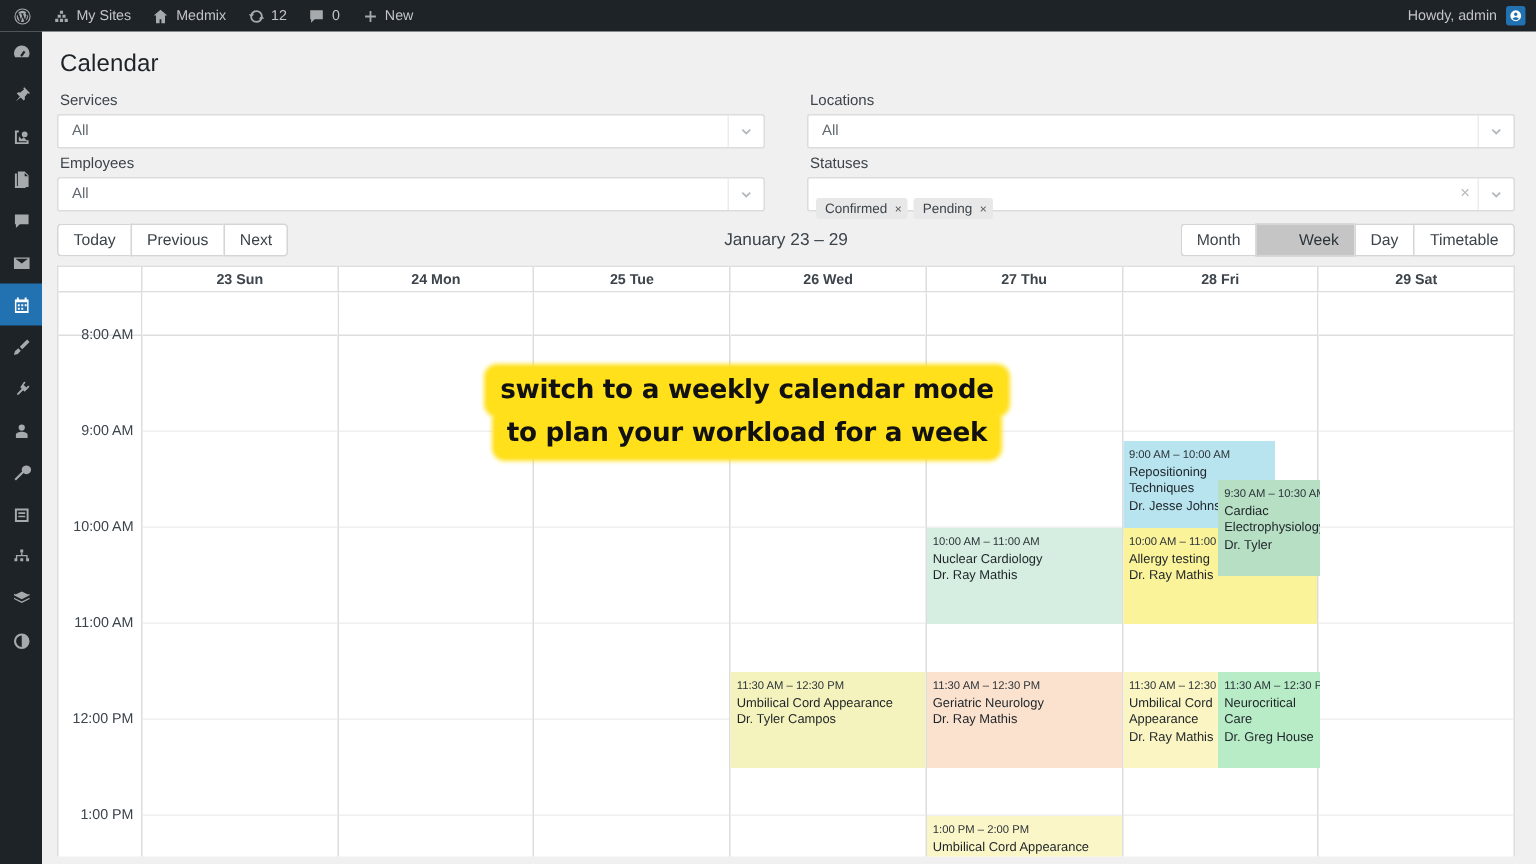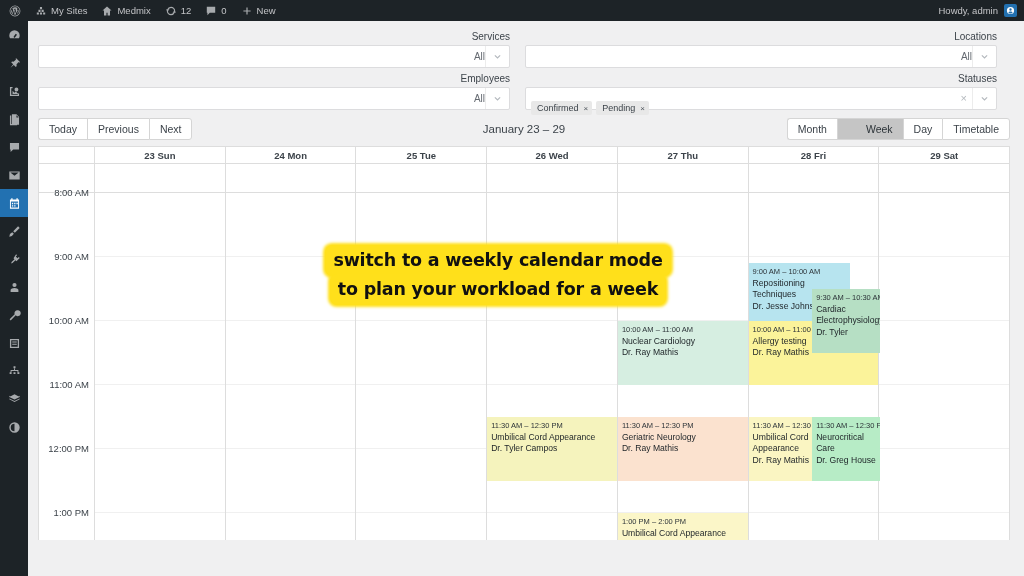--- a/index.html
+++ b/index.html
@@ -64,21 +64,21 @@
     width: 996px; height: 555px;
     background: #f0f0f1;
     padding: 10px 14px 0 10px;
   }
   .page-title {
     font-size: 16px; font-weight: 400; color: #1d2327;
     margin: 3px 0 10px 2px; letter-spacing: .1px;
   }
 
   
-  .filters { display: flex; flex-wrap: wrap; column-gap: 15px; text-align: right; }
+  .filters { display: flex; flex-wrap: wrap; column-gap: 28px; }
   .filter-col { width: 472px; }
   .filter-label {
     font-size: 10px; color: #3c434a; margin: 0 0 3px 2px;
   }
   .filter-field {
     height: 23px; background: #fff;
     border: 1px solid #dcdcde; border-radius: 2px;
     display: flex; align-items: center;
     position: relative;
   }
@@ -329,20 +329,21 @@
     </div>
     <div class="menu-item">
       <svg viewBox="0 0 20 20">
           <path d="M10 2a8 8 0 100 16 8 8 0 000-16zm0 2.2V15.8A5.8 5.8 0 0110 4.2z"></path>
         </svg>
     </div>
   </div>
 
   <div class="content">
 
+    <div class="page-title">Calendar</div>
 
     <div class="filters">
       <div class="filter-col">
         <div class="filter-label">Services</div>
         <div class="filter-field">
           <span class="filter-value">All</span>
           <span class="caret-wrap">
             <svg class="caret" viewBox="0 0 12 12">
                 <path d="M2.5 4.5L6 8l3.5-3.5"></path>
               </svg>

